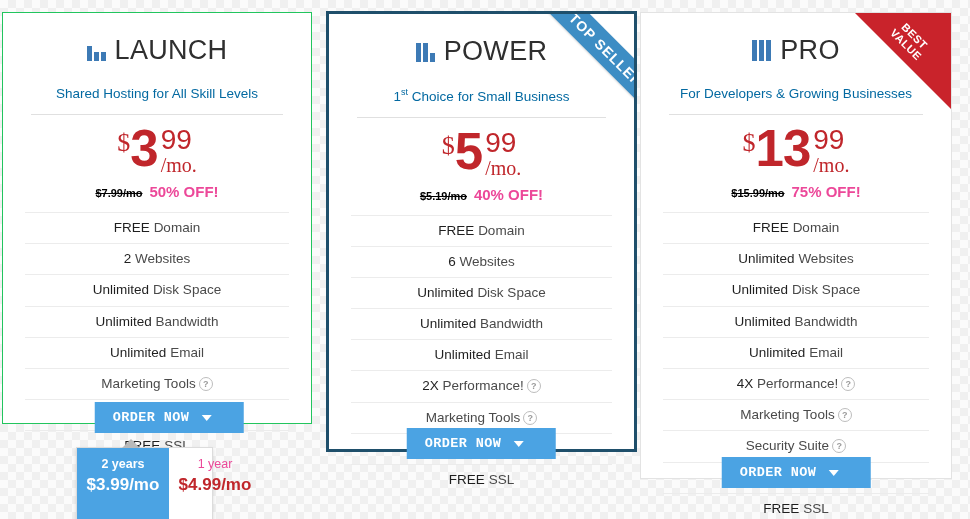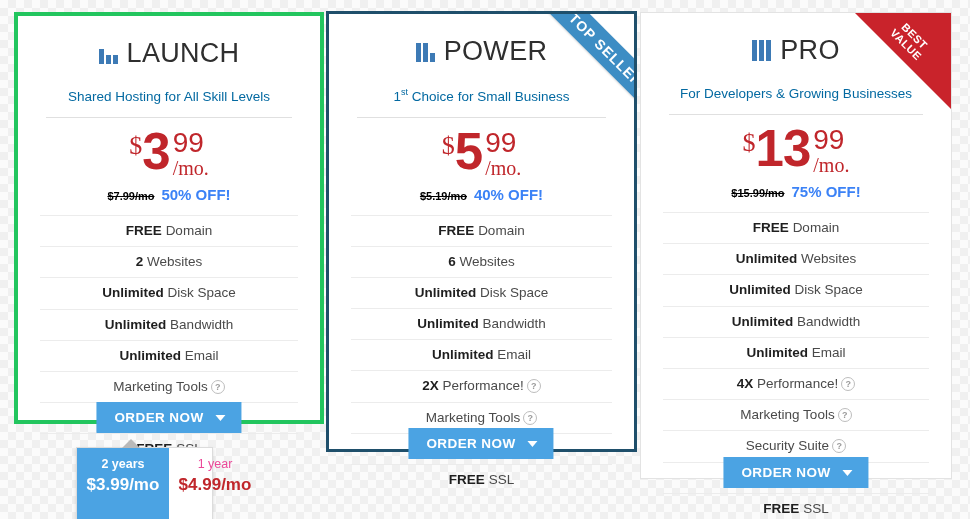--- a/index.html
+++ b/index.html
@@ -28,22 +28,22 @@
   }
 
   
   .card {
     position: absolute;
     background: #ffffff;
     box-sizing: border-box;
     overflow: visible;
   }
   .card-launch {
-    left: 14px;  top: 12px;  width: 310px; height: 412px;
-    border: 4px solid #22c55e;
+    left: 2px;  top: 12px;  width: 310px; height: 412px;
+    border: 1px solid #22c55e;
   }
   .card-power {
     left: 326px; top: 11px;  width: 311px; height: 441px;
     border: 3px solid #1f4f6b;
     z-index: 5;
   }
   .card-pro {
     left: 640px; top: 12px;  width: 312px; height: 467px;
     border: 1px solid #e3e3e3;
   }
@@ -156,21 +156,21 @@
     margin-top: 7px;
     font-size: 14px;
   }
   .price-old {
     color: #000000;
     text-decoration: line-through;
     font-weight: 700;
     font-size: 11px;
   }
   .price-off {
-    color: #3b82f6;
+    color: #ec4899;
     font-weight: 700;
     font-size: 15px;
     margin-left: 3px;
   }
 
   
   .features {
     list-style: none;
     margin: 12px 22px 0 22px;
     padding: 0;
@@ -180,21 +180,21 @@
   .features li {
     border-top: 1px solid #ececec;
     text-align: center;
     font-size: 13.5px;
     color: #4a4a4a;
     padding: 7px 0 7px 0;
     line-height: 1.2;
   }
   .features li b {
     color: #1f1f1f;
-    font-weight: 700;
+    font-weight: 400;
   }
   .help-dot {
     display: inline-block;
     width: 12px;
     height: 12px;
     border-radius: 50%;
     border: 1px solid #bdbdbd;
     color: #9a9a9a;
     font-size: 9px;
     line-height: 12px;
@@ -205,25 +205,25 @@
   }
 
   
   .order-btn {
     position: absolute;
     left: 50%;
     transform: translateX(-50%);
     background: #4ba3e3;
     color: #ffffff;
     border: none;
-    font-family: Liberation Sans, sans-serif;
+    font-family: Liberation Mono, monospace;
     font-size: 13.5px;
     font-weight: 700;
     letter-spacing: 0.4px;
-    padding: 8px 16px 8px 18px;
+    padding: 8px 32px 8px 18px;
     cursor: pointer;
     display: flex;
     align-items: center;
     gap: 12px;
     z-index: 10;
     white-space: nowrap;
   }
   .order-btn .caret {
     width: 0; height: 0;
     border-left: 5px solid transparent;

